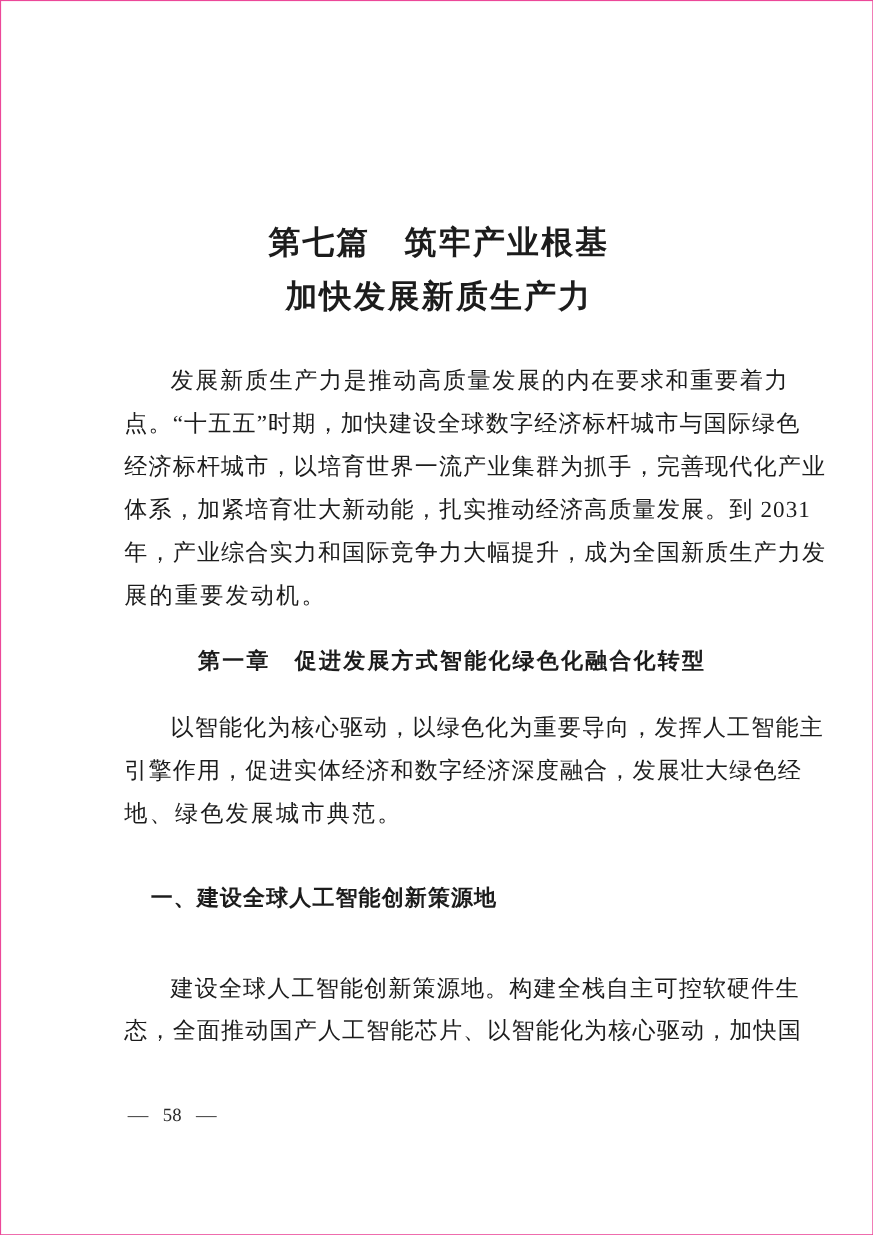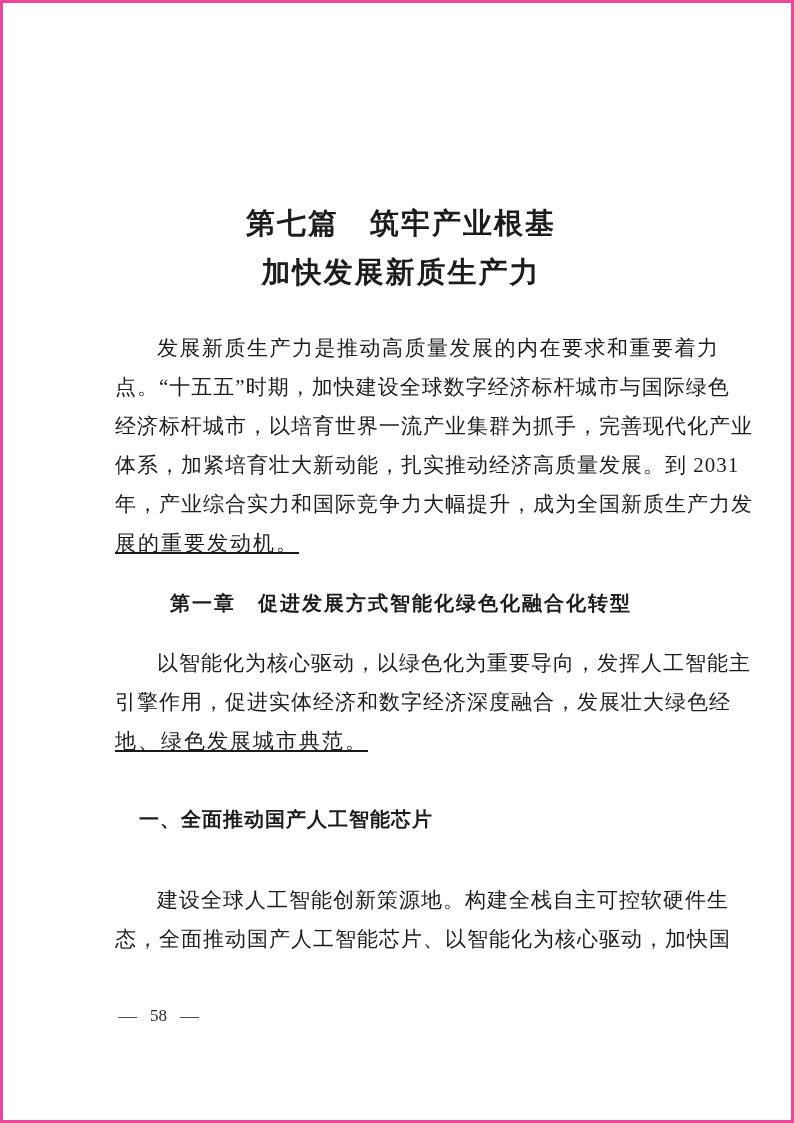--- a/index.html
+++ b/index.html
@@ -6,21 +6,21 @@
     margin: 0;
     padding: 0;
     background: #ffffff;
   }
   .page {
     position: relative;
     width: 794px;
     height: 1123px;
     background: #ffffff;
     box-sizing: border-box;
-    border: 3px solid #ec4899;
+    border: 1px solid #ec4899;
     overflow: hidden;
     color: #1c1c1c;
     font-family: "Liberation Serif", "DejaVu Serif", serif;
   }
   .content {
     position: absolute;
     left: 96px;
     top: 0;
     width: 604px;
     height: 100%;
@@ -51,26 +51,25 @@
     text-align: justify;
     text-align-last: justify;
     letter-spacing: 1px;
     white-space: nowrap;
   }
   .line.indent { text-indent: 2em; }
   .line.last {
     text-align: left;
     text-align-last: left;
     letter-spacing: 2px;
-    text-decoration: underline;
   }
   .chapter-heading {
     position: absolute;
     top: 584px;
-    left: 0;
+    left: 12px;
     width: 100%;
     text-align: center;
     font-size: 20px;
     font-weight: bold;
     line-height: 32px;
     letter-spacing: 2px;
     font-family: "Liberation Sans", "DejaVu Sans", sans-serif;
   }
   .section-heading {
     position: absolute;
@@ -122,21 +121,21 @@
     </div>
 
     <div class="chapter-heading">第一章　促进发展方式智能化绿色化融合化转型</div>
 
     <div class="para para-chapter-body">
       <div class="line indent">以智能化为核心驱动，以绿色化为重要导向，发挥人工智能主</div>
       <div class="line">引擎作用，促进实体经济和数字经济深度融合，发展壮大绿色经</div>
       <div class="line last">地、绿色发展城市典范。</div>
     </div>
 
-    <div class="section-heading">一、全面推动国产人工智能芯片</div>
+    <div class="section-heading">一、建设全球人工智能创新策源地</div>
 
     <div class="para para-section-body">
       <div class="line indent">建设全球人工智能创新策源地。构建全栈自主可控软硬件生</div>
       <div class="line">态，全面推动国产人工智能芯片、以智能化为核心驱动，加快国</div>
     </div>
 
   </div>
 
   <div class="footer">
     <span class="dash">—</span>

